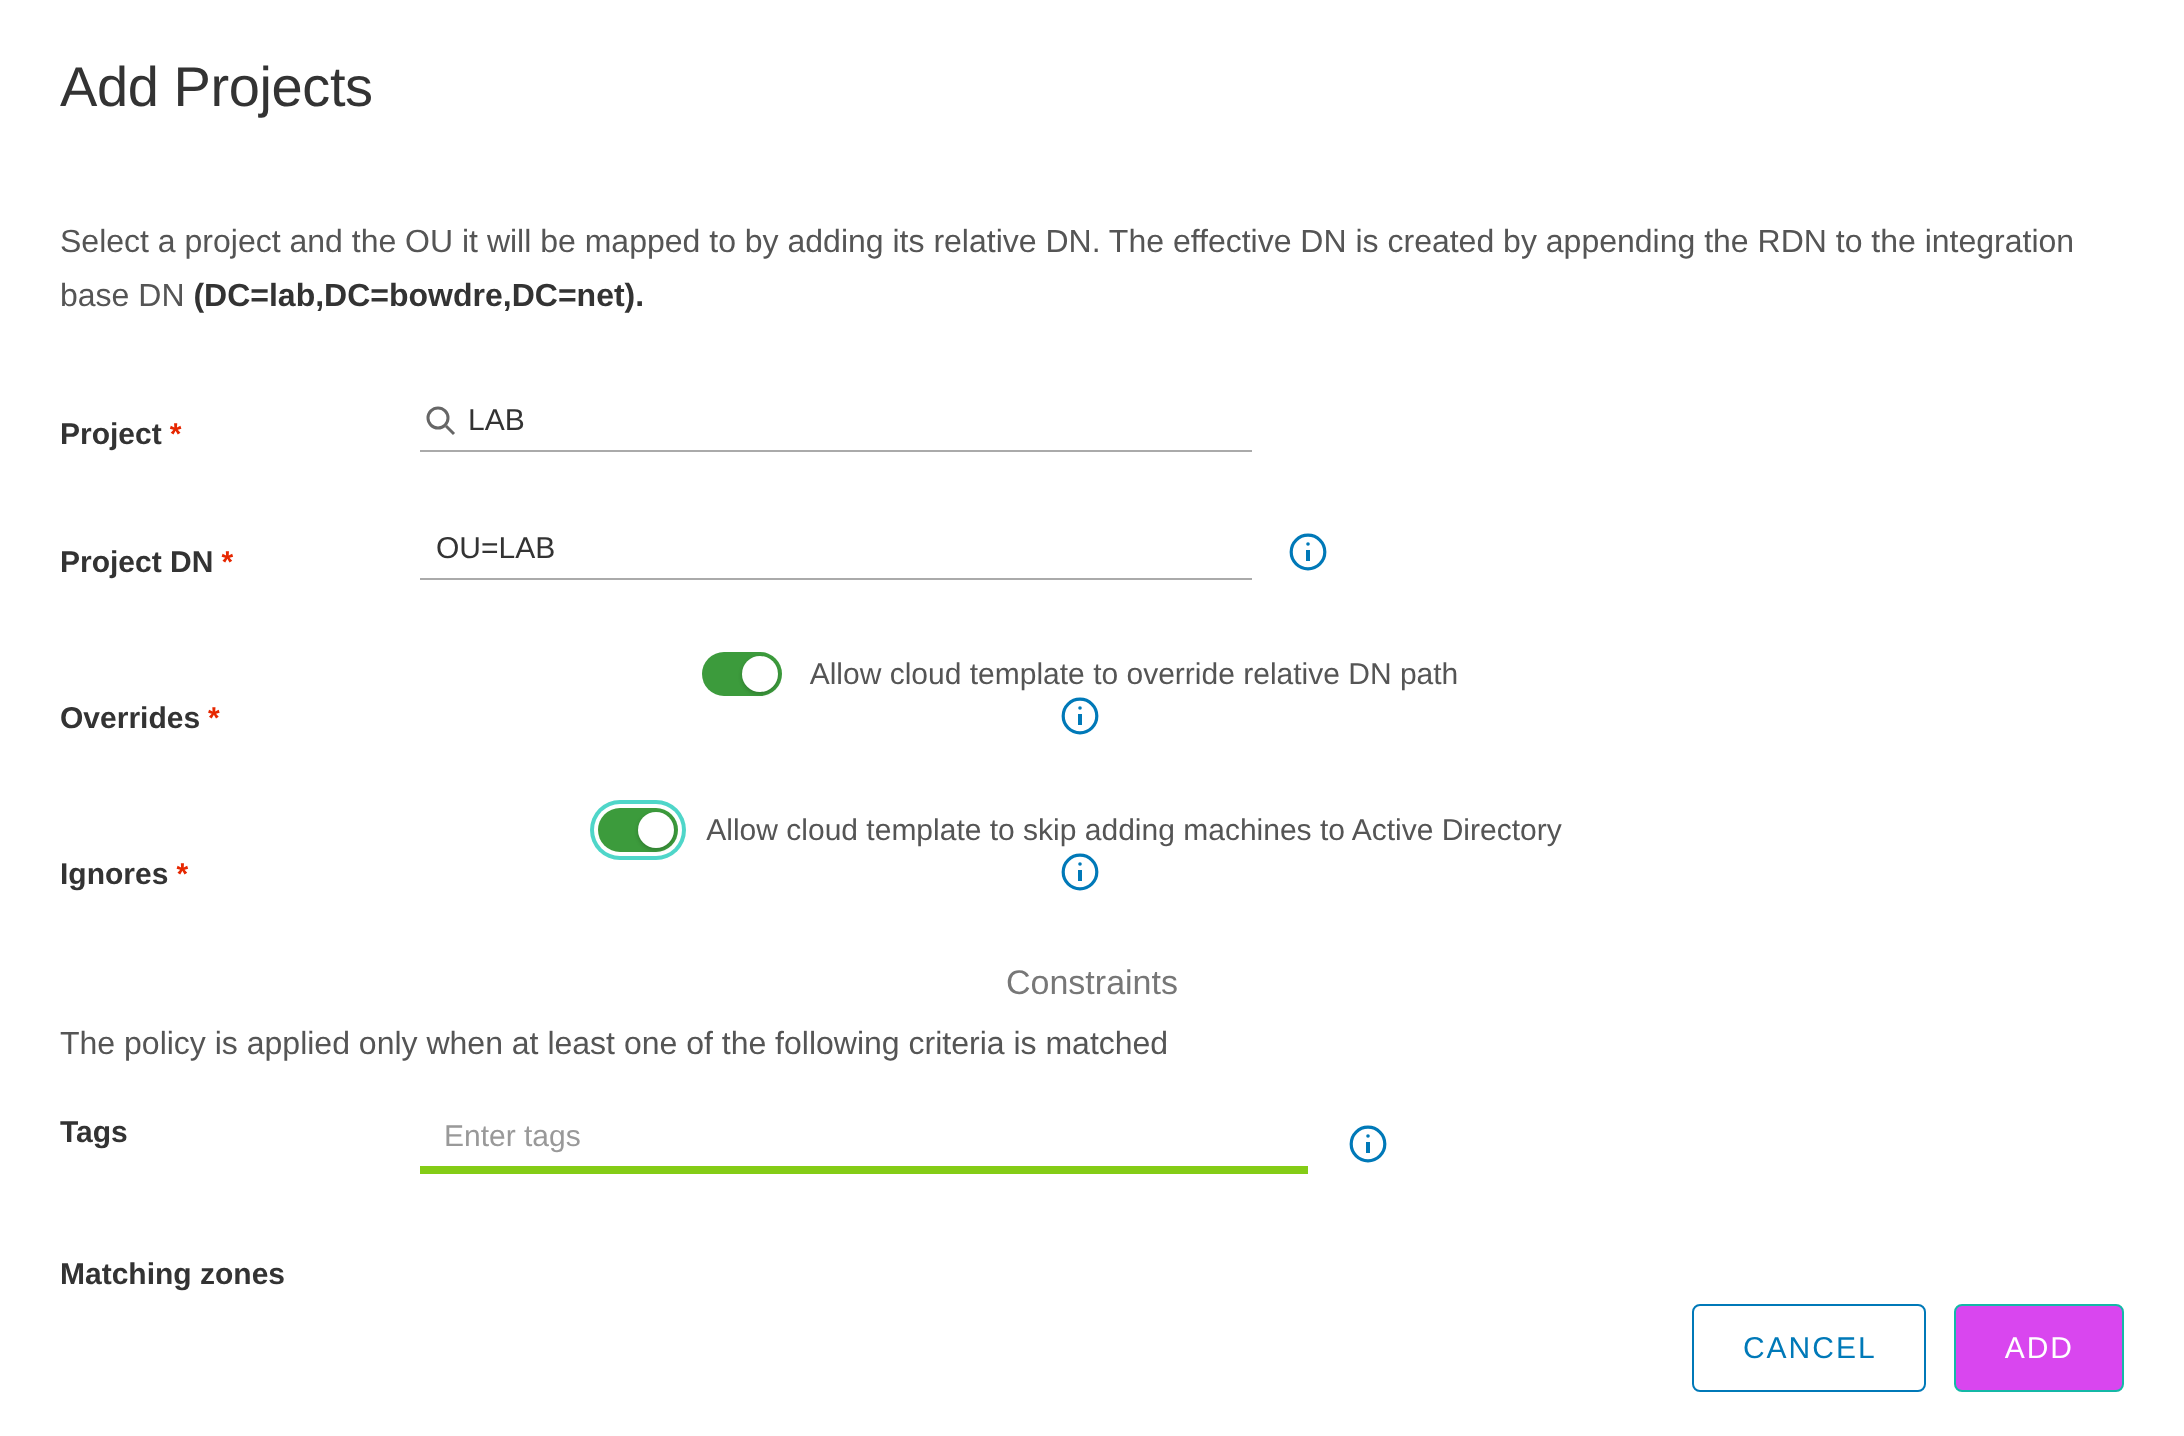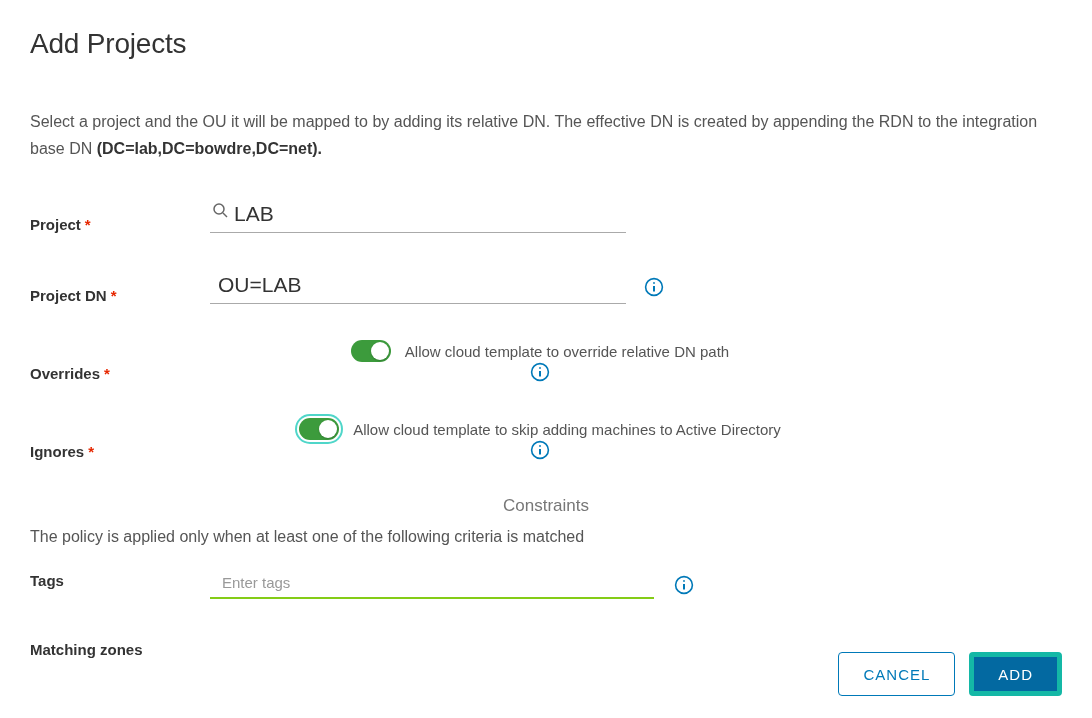--- a/index.html
+++ b/index.html
@@ -42,21 +42,21 @@
     .req { color: #e62700; margin-left: 4px; }
     .input-wrap {
       display: flex;
       align-items: center;
       gap: 18px;
     }
     .text-input {
       width: 416px;
       border: none;
       border-bottom: 1px solid #aaa;
-      font-size: 21px;
+      font-size: 15px;
       padding: 4px 2px 6px 2px;
       outline: none;
       color: #333;
       background: transparent;
     }
     .text-input::placeholder { color: #999; }
     .search-wrap {
       position: relative;
       width: 416px;
     }
@@ -118,21 +118,21 @@
       text-align: center;
     }
     .section-sub {
       font-size: 16px;
       color: #555;
       margin-bottom: 24px;
     }
     .tags-input {
       width: 444px;
       border: none;
-      border-bottom: 2px solid #84cc16;
+      border-bottom: 4px solid #84cc16;
       font-size: 15px;
       padding: 4px 2px 6px 12px;
       outline: none;
       background: transparent;
     }
     .tags-input::placeholder { color: #999; }
     .footer-buttons {
       position: absolute;
       right: 30px;
       bottom: 22px;
@@ -150,23 +150,23 @@
       display: inline-flex;
       align-items: center;
       justify-content: center;
     }
     .btn-secondary {
       background: #fff;
       color: #0079b8;
       border: 1px solid #0079b8;
     }
     .btn-primary {
-      background: #0369a1;
+      background: #d946ef;
       color: #fff;
-      border: 5px solid #14b8a6;
+      border: 1px solid #14b8a6;
     }
     .tags-row {
       display: flex;
       align-items: flex-start;
       margin-bottom: 40px;
       margin-top: 24px;
     }
     .tags-row-content {
       display: flex;
       align-items: center;

